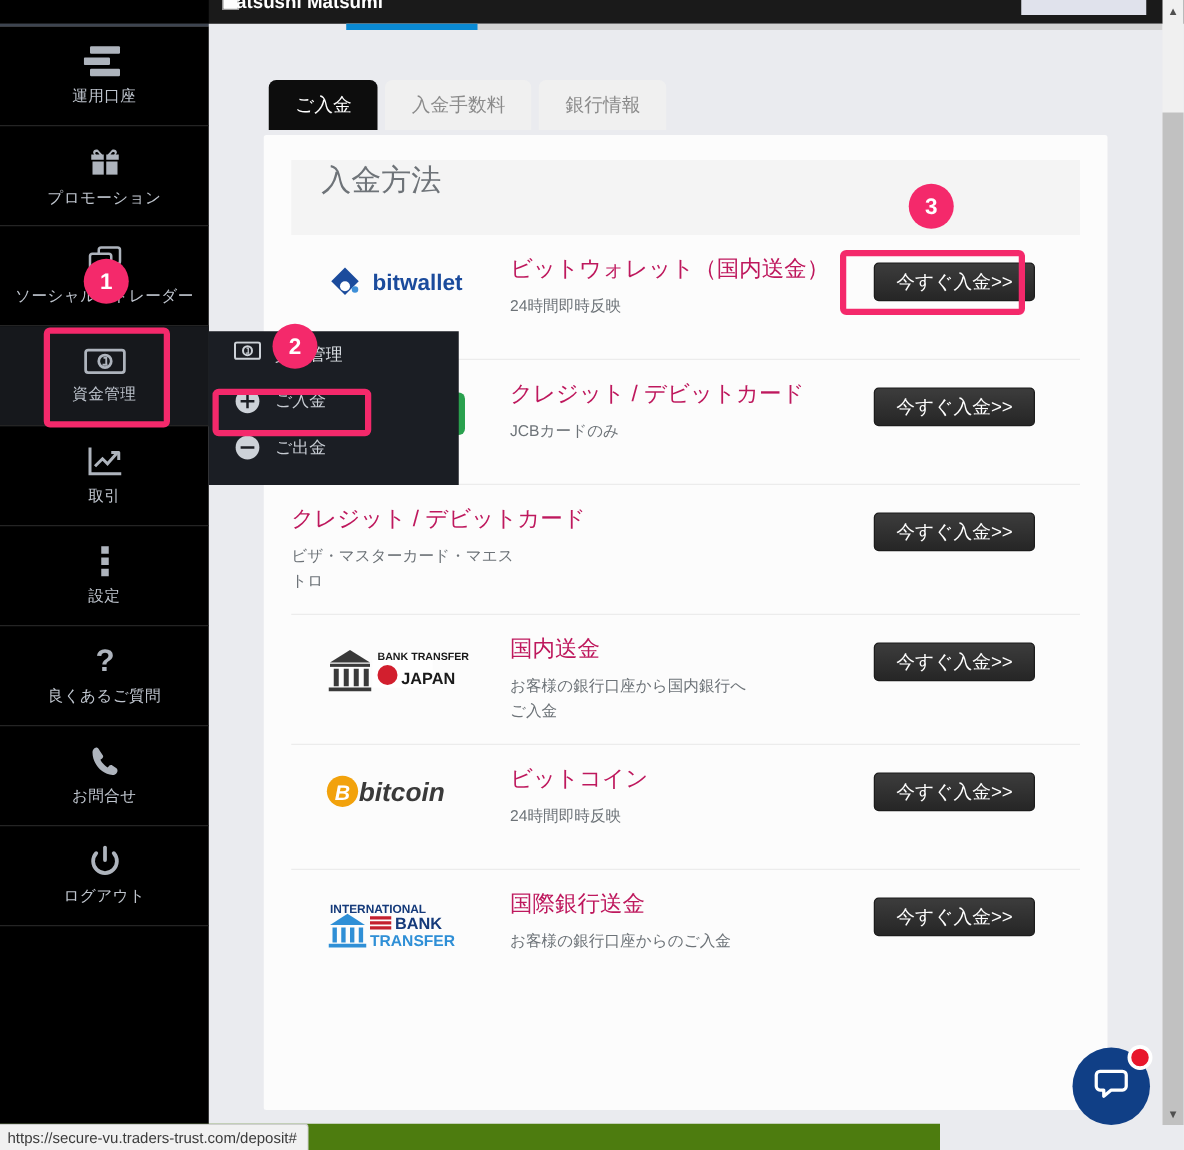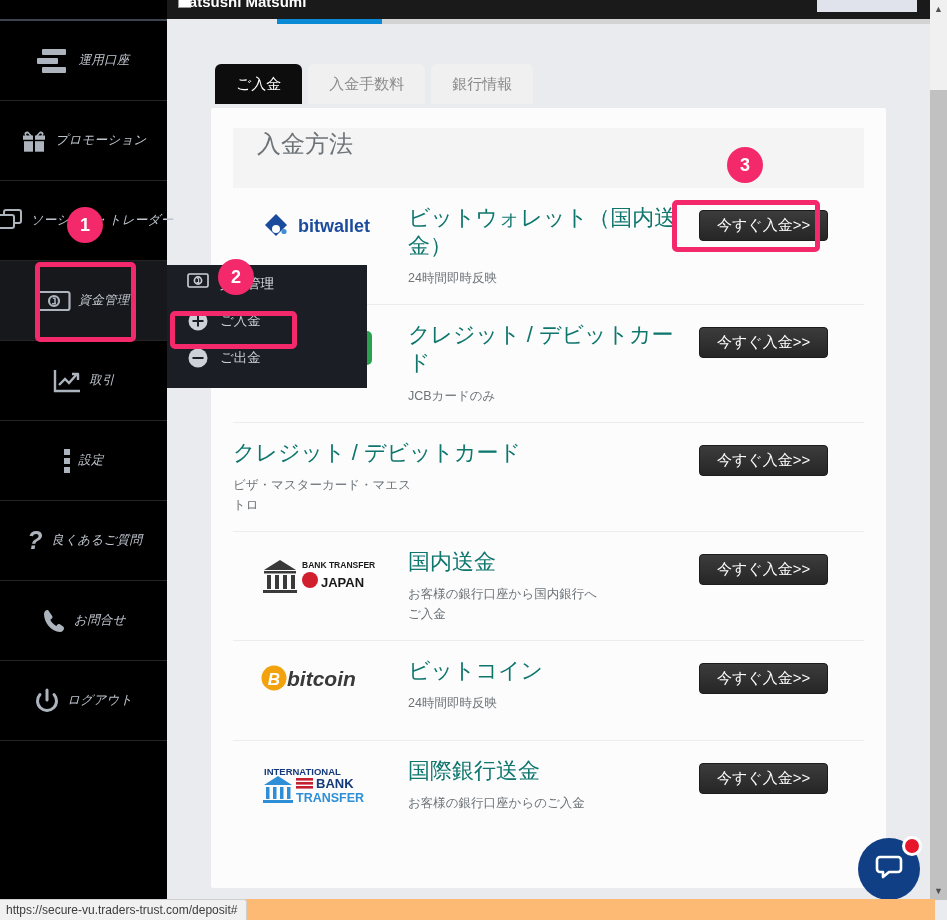--- a/index.html
+++ b/index.html
@@ -44,22 +44,22 @@
     background: #3d4450; z-index: 41;
   }
 
   
   .sidebar {
     position: absolute; left: 0; top: 21px; width: 167px; height: 878px;
     background: #000; z-index: 30;
   }
   .nav-item {
     position: relative; height: 80px; border-bottom: 1px solid #242424;
-    display: flex; align-items: center;
-    justify-content: center; gap: 7px; cursor: pointer; font-style: italic;
+    display: flex; flex-direction: column; align-items: center;
+    justify-content: center; gap: 7px; cursor: pointer;
   }
   .nav-item.active { background: #16181c; }
   .nav-label {
     color: #bfc5ce; font-size: 12.5px; letter-spacing: .3px; white-space: nowrap;
   }
   .nav-icon { color: #aeb4bd; display: block; line-height: 0; }
   .nav-icon svg { display: block; }
 
   
   .submenu {
@@ -103,21 +103,21 @@
     display: flex; align-items: flex-start;
     border-bottom: 1px solid #ececec; padding: 16px 0 16px 0; min-height: 100px;
   }
   .dep-row:last-child { border-bottom: none; }
   .dep-logo {
     width: 175px; flex: 0 0 175px; display: flex;
     align-items: center; justify-content: center; padding-top: 6px;
   }
   .dep-mid { flex: 1 1 auto; padding-right: 8px; }
   .dep-title {
-    font-size: 22px; color: #0f766e; line-height: 1.28; font-weight: normal;
+    font-size: 18px; color: #be185d; line-height: 1.28; font-weight: normal;
     cursor: pointer;
   }
   .dep-sub { font-size: 12.5px; color: #6d7378; margin-top: 8px; line-height: 1.6; max-width: 190px;}
   .dep-act { width: 165px; flex: 0 0 165px; padding-top: 6px; }
   .dep-btn {
     display: inline-block; background: #303030; color: #fff;
     font-size: 15px; padding: 5px 17px; border-radius: 4px;
     border: 1px solid #1c1c1c; cursor: pointer; white-space: nowrap;
     background-image: linear-gradient(#3c3c3c, #262626);
   }
@@ -160,22 +160,22 @@
     background: #c1c1c1;
   }
   .vscroll-down {
     position: absolute; left: 0; bottom: 0; width: 17px; height: 17px;
     display: flex; align-items: center; justify-content: center;
     color: #505050; font-size: 9px;
   }
 
   
   .statusbar {
-    position: absolute; left: 0; top: 899px; width: 935px; height: 21px;
-    background: #fdba74; z-index: 90;
+    position: absolute; left: 0; top: 899px; width: 752px; height: 21px;
+    background: #4d7c0f; z-index: 90;
   }
   .status-url {
     position: absolute; left: 0; top: 0; height: 21px;
     background: #f1f1f1; border: 1px solid #cfcfcf; border-left: none;
     border-bottom: none; border-radius: 0 3px 0 0;
     display: flex; align-items: center; padding: 0 9px 0 6px;
     font-size: 12px; color: #3c3c3c;
   }
   .status-black {
     position: absolute; left: 0; top: 0; width: 167px; height: 3px;

